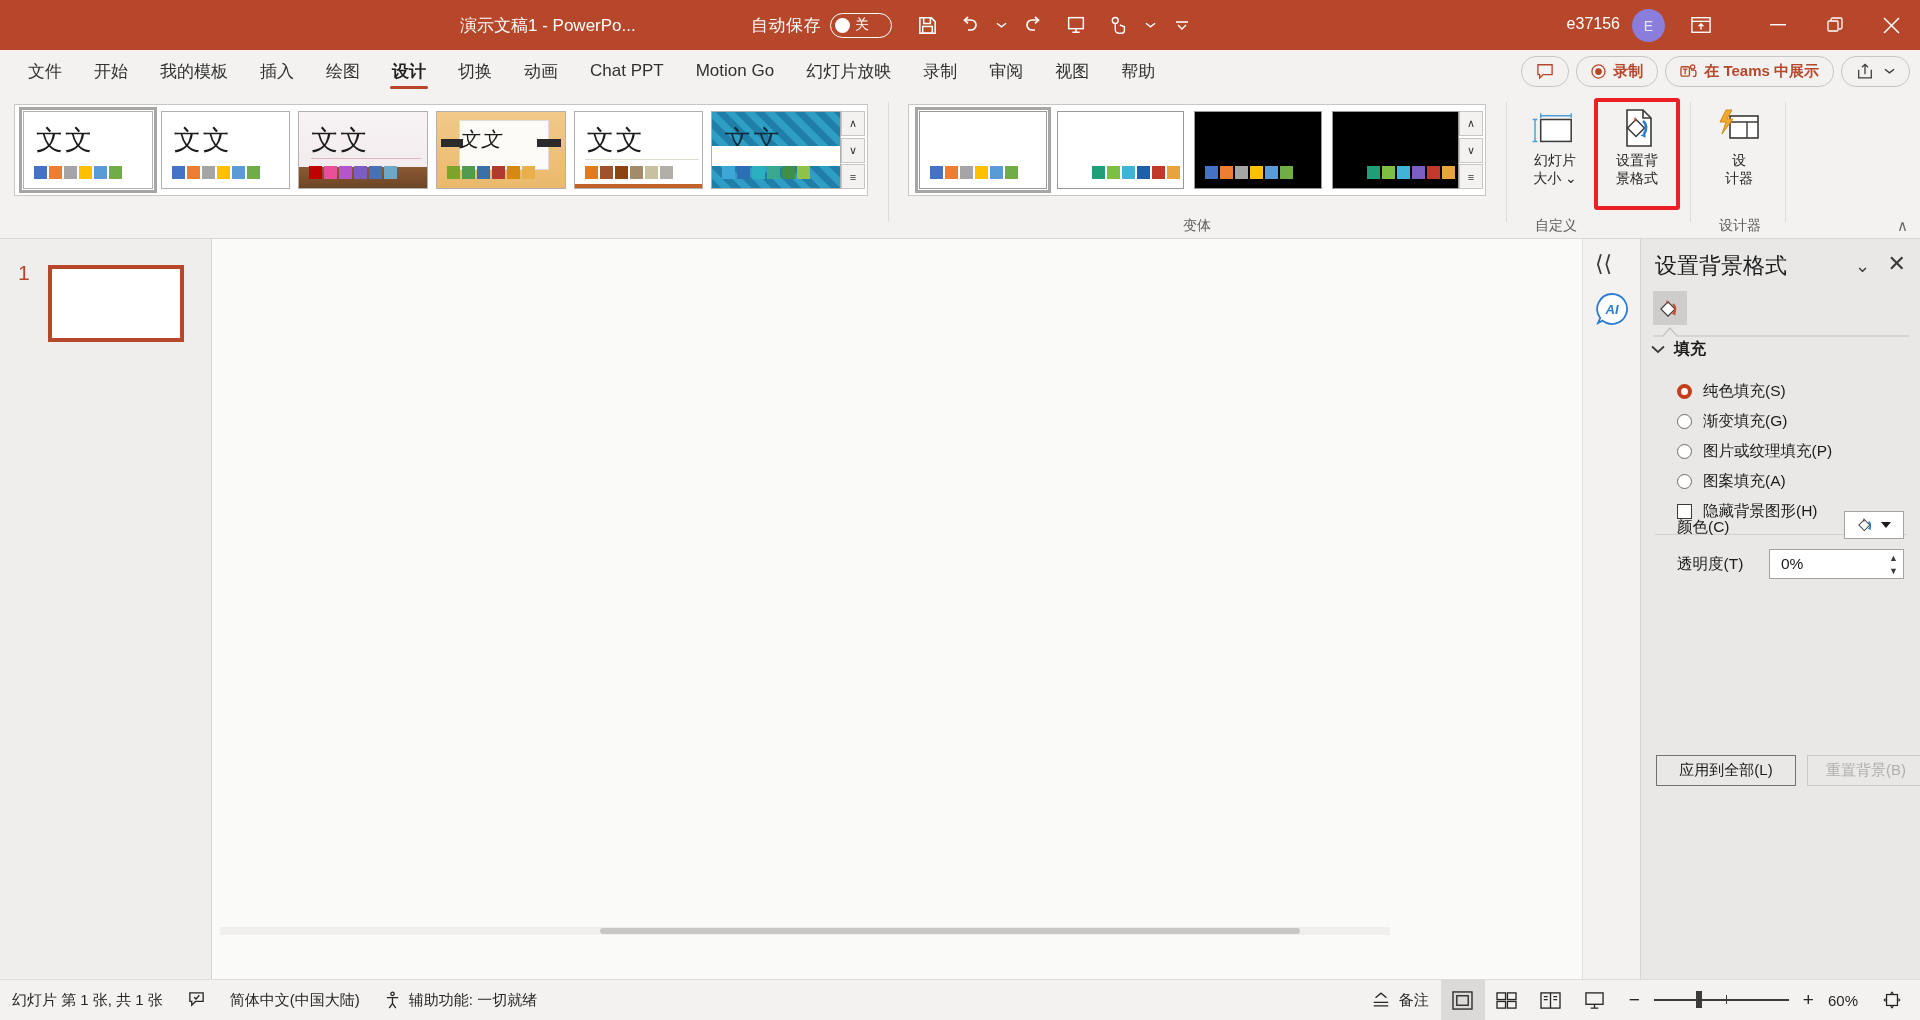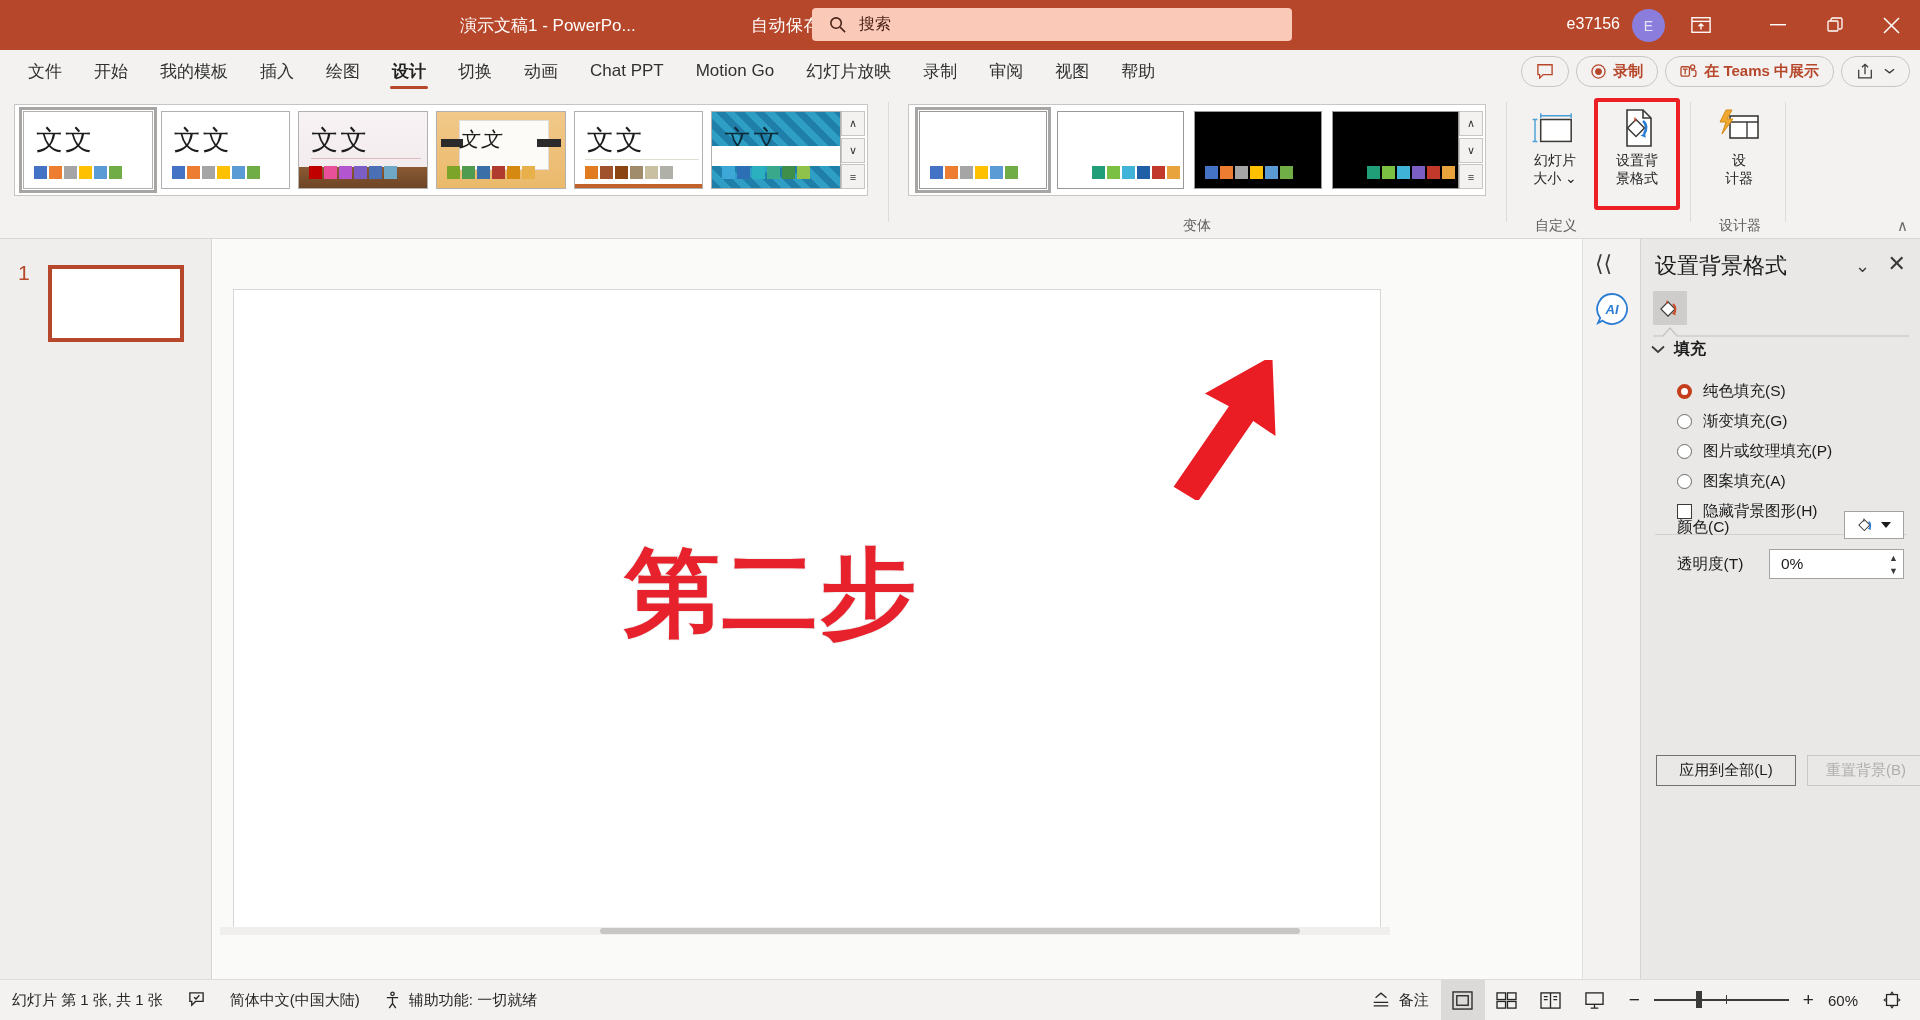--- a/index.html
+++ b/index.html
@@ -294,27 +294,20 @@
       </div>
       <div class="qat-caret" style="margin-left:8px">
         <svg width="14" height="9" viewBox="0 0 14 9" fill="none" stroke="#fff" stroke-width="1.4">
             <path d="M1 1h12M3 4l4 4 4-4"></path>
           </svg>
       </div>
     </div>
 
     <div class="doc-title">演示文稿1  -  PowerPo...</div>
 
-    <div class="searchbox">
-      <svg width="19" height="19" viewBox="0 0 20 20" fill="none" stroke="#4a2418" stroke-width="1.7">
-        <circle cx="8.5" cy="8.5" r="5.5"></circle>
-          <path d="M12.8 12.8L18 18"></path>
-      </svg>
-      <span class="ph">搜索</span>
-    </div>
 
     <div class="user-name">e37156</div>
     <div class="avatar">E</div>
 
     <div class="tb-icon-btn" style="right:196px">
       <svg width="22" height="20" viewBox="0 0 24 22" fill="none" stroke="#fff" stroke-width="1.5">
         <rect x="2" y="3" width="20" height="16"></rect>
           <path d="M2 7h20"></path>
           <path d="M12 16V10M9.3 12.4L12 9.8l2.7 2.6"></path>
       </svg>
@@ -571,26 +564,20 @@
   </div>
 
   <div class="workspace">
 
     <div class="slidepane">
       <div class="slide-num">1</div>
       <div class="slide-thumb"></div>
     </div>
 
     <div class="editor">
-      <div class="canvas">
-        <div class="slide-text">第二步</div>
-        <svg class="arrow-svg" width="180" height="140" viewBox="0 0 180 140">
-          <path d="M168 6 L96 34 L118 50 L52 122 L74 140 L140 68 L160 86 Z" fill="#ea1c24" transform="rotate(-8 90 70)"></path>
-        </svg>
-      </div>
       <div class="hscroll" style="left:7px; top:688px; width:1170px;">
           <i></i>
         </div>
     </div>
 
     <div class="railbar">
       <div class="rail-collapse">⟨⟨</div>
       <div class="ai-badge">
         <svg width="36" height="36" viewBox="0 0 36 36" fill="none">
           <path d="M18 3a15 15 0 1 1-9.5 26.6L4 32l2.2-5A15 15 0 0 1 18 3z" stroke="#2b7cd3" stroke-width="1.8" fill="#fff"></path>

